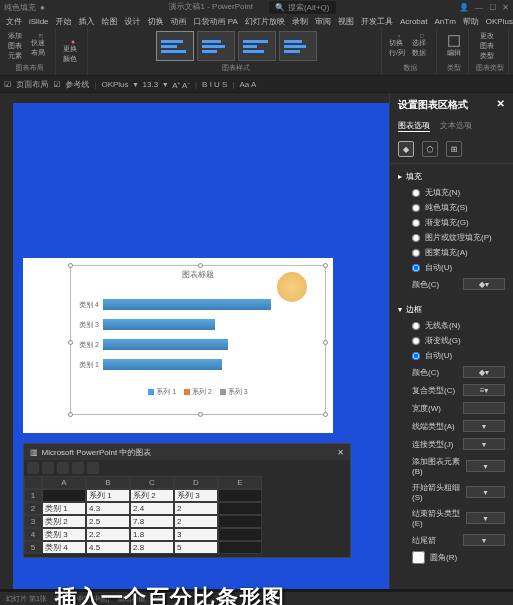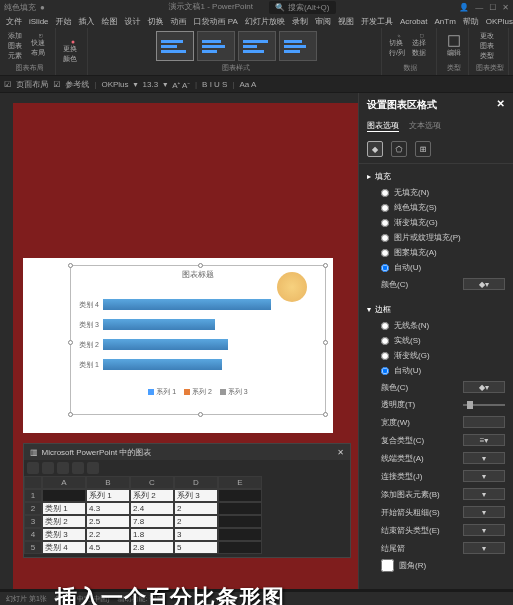--- a/index.html
+++ b/index.html
@@ -19,21 +19,21 @@
 .ricon svg{width:14px;height:14px}
 .chart-styles{display:flex;gap:2px}
 .cstyle{width:38px;height:30px;background:#3a3a3a;border:1px solid #555;display:flex;align-items:center;justify-content:center}
 .cstyle.sel{border-color:#888}
 .mini-bars{display:flex;flex-direction:column;gap:2px;width:28px}
 .mini-bars div{height:3px;background:#4a9eff}
 .toolbar2{height:17px;background:#232323;display:flex;align-items:center;padding:0 4px;gap:5px;font-size:8px;color:#aaa;border-bottom:1px solid #1a1a1a}
 .sep{color:#555}
 .main{display:flex;height:496px}
 .ruler-y{width:13px;background:#2b2b2b}
-.canvas-area{flex:1;background:#7f1d1d;position:relative;display:flex;flex-direction:column}
+.canvas-area{flex:1;background:#1d4ed8;position:relative;display:flex;flex-direction:column}
 .ruler-x{height:10px;background:#2b2b2b}
 .slide-zone{flex:1;position:relative}
 .slide{position:absolute;left:10px;top:155px;width:310px;height:175px;background:#fff}
 .chart-box{position:absolute;left:47px;top:7px;width:256px;height:150px;border:1px solid #bbb}
 .chart-box .handle{position:absolute;width:5px;height:5px;background:#fff;border:1px solid #888;border-radius:50%}
 .chart-title{text-align:center;font-size:8px;color:#666;margin-top:3px}
 .bars{padding:10px 6px 4px 32px;position:relative}
 .bar-row{display:flex;align-items:center;margin:9px 0;height:11px}
 .bar-label{position:absolute;left:6px;font-size:7px;color:#666;width:22px;text-align:right}
 .bar{height:11px;background:linear-gradient(180deg,#5aa7e0,#3d7fb8)}
@@ -43,21 +43,21 @@
 .cursor-orb{position:absolute;right:18px;top:6px;width:30px;height:30px;background:radial-gradient(circle,#f5c968,#e6a845);border-radius:50%;opacity:.85}
 .data-window{position:absolute;left:10px;top:340px;width:328px;height:115px;background:#2b2b2b;border:1px solid #444}
 .dw-title{height:16px;background:#333;display:flex;align-items:center;padding:0 6px;font-size:8px;color:#ccc;justify-content:space-between}
 .dw-tools{height:16px;background:#2b2b2b;display:flex;align-items:center;padding:0 3px;gap:3px}
 .dw-tool{width:12px;height:12px;background:#3a3a3a;border-radius:2px}
 .sheet{display:grid;grid-template-columns:18px repeat(5,44px);font-size:8px}
 .sheet div{border:0.5px solid #3a3a3a;padding:1px 2px;height:13px;display:flex;align-items:center;background:#1e1e1e;color:#ccc}
 .sheet .hdr{background:#333;justify-content:center;color:#aaa}
 .sheet .row-hdr{background:#333;justify-content:center;color:#aaa}
 .sheet .data{background:#f5f5f5;color:#333}
-.format-pane{width:155px;background:#2b2b2b;border-left:1px solid #3a3a3a;display:flex;flex-direction:column;font-size:8px}
+.format-pane{width:124px;background:#2b2b2b;border-left:1px solid #3a3a3a;display:flex;flex-direction:column;font-size:8px}
 .fp-header{padding:5px 8px;font-size:10px;color:#fff;font-weight:bold;display:flex;justify-content:space-between}
 .fp-tabs{display:flex;gap:10px;padding:3px 8px;font-size:8px;color:#888}
 .fp-tabs .act{color:#fff;border-bottom:1px solid #fff}
 .fp-icons{display:flex;gap:8px;padding:6px 8px;border-bottom:1px solid #3a3a3a}
 .fp-icon{width:16px;height:16px;border:1px solid #666;border-radius:2px;display:flex;align-items:center;justify-content:center}
 .fp-icon.act{border-color:#aaa;background:#3a3a3a}
 .fp-section{padding:4px 8px}
 .fp-sec-title{font-size:8px;color:#fff;padding:3px 0;display:flex;align-items:center;gap:4px}
 .fp-option{padding:2px 0 2px 14px;color:#ccc;display:flex;align-items:center;gap:5px}
 .fp-option input[type=radio]{width:8px;height:8px}
@@ -391,45 +391,37 @@
         </div>
     </div>
     <div class="fp-section">
       <div class="fp-sec-title">▾ <span>边框</span></div>
       <div class="fp-option">
           <input type="radio" style="">
           <span>无线条(N)</span>
         </div>
       <div class="fp-option">
           <input type="radio" style="">
-          <span>实线(S)</span>
-        </div>
-      <div class="fp-option">
-          <input type="radio" style="">
           <span>渐变线(G)</span>
         </div>
       <div class="fp-option">
           <input type="radio" checked="" style="">
           <span>自动(U)</span>
         </div>
       <div class="fp-row">
           <span>颜色(C)</span>
           <div class="fp-ctrl">◆▾</div>
         </div>
       <div class="fp-row">
-          <span>透明度(T)</span>
-          <div class="slider"></div>
+          <span>复合类型(C)</span>
+          <div class="fp-ctrl">≡▾</div>
         </div>
       <div class="fp-row">
           <span>宽度(W)</span>
           <div class="fp-ctrl"></div>
-        </div>
-      <div class="fp-row">
-          <span>复合类型(C)</span>
-          <div class="fp-ctrl">≡▾</div>
         </div>
       <div class="fp-row">
           <span>线端类型(A)</span>
           <div class="fp-ctrl">▾</div>
         </div>
       <div class="fp-row">
           <span>连接类型(J)</span>
           <div class="fp-ctrl">▾</div>
         </div>
       <div class="fp-row">

